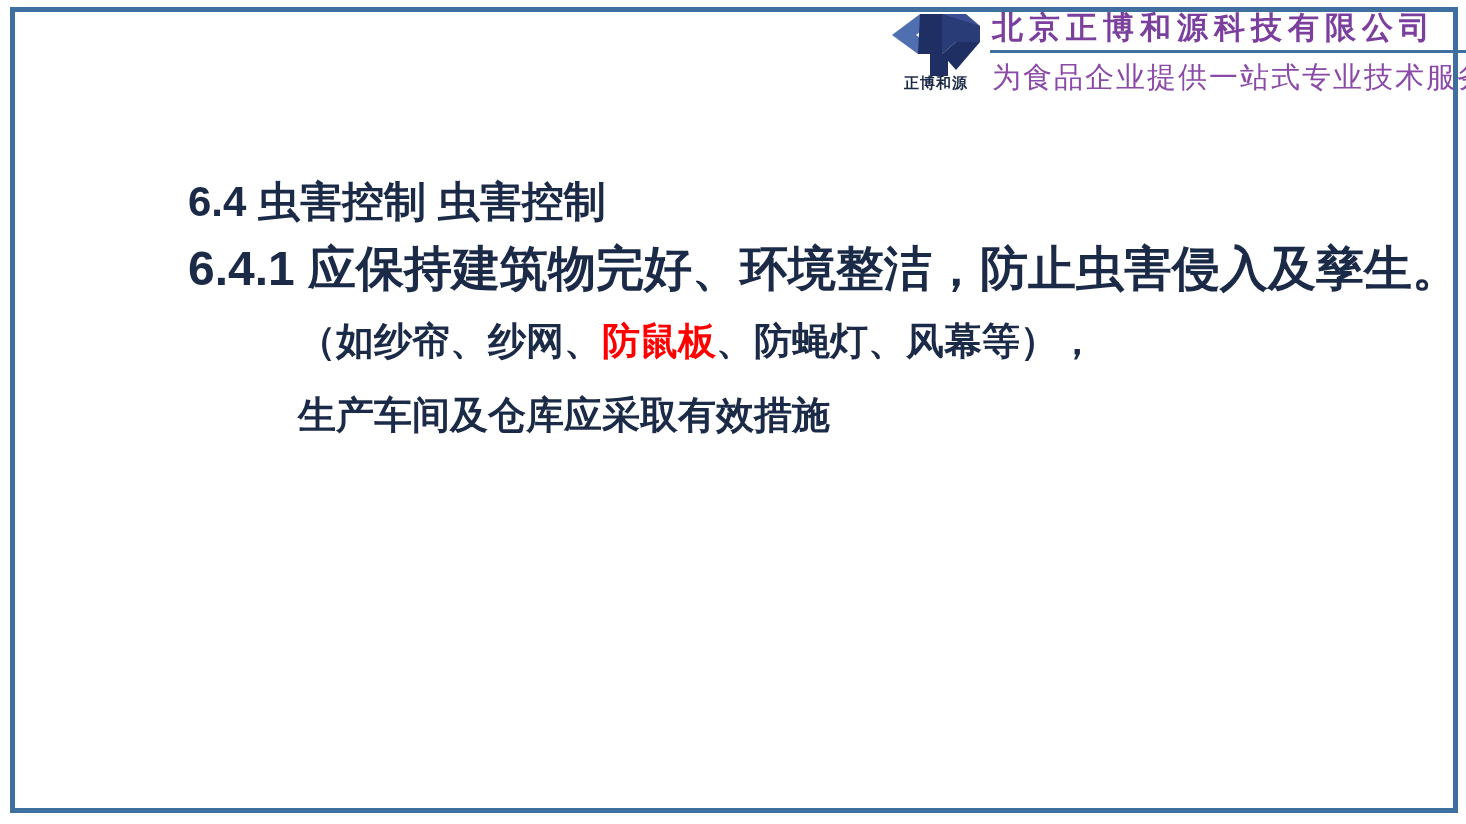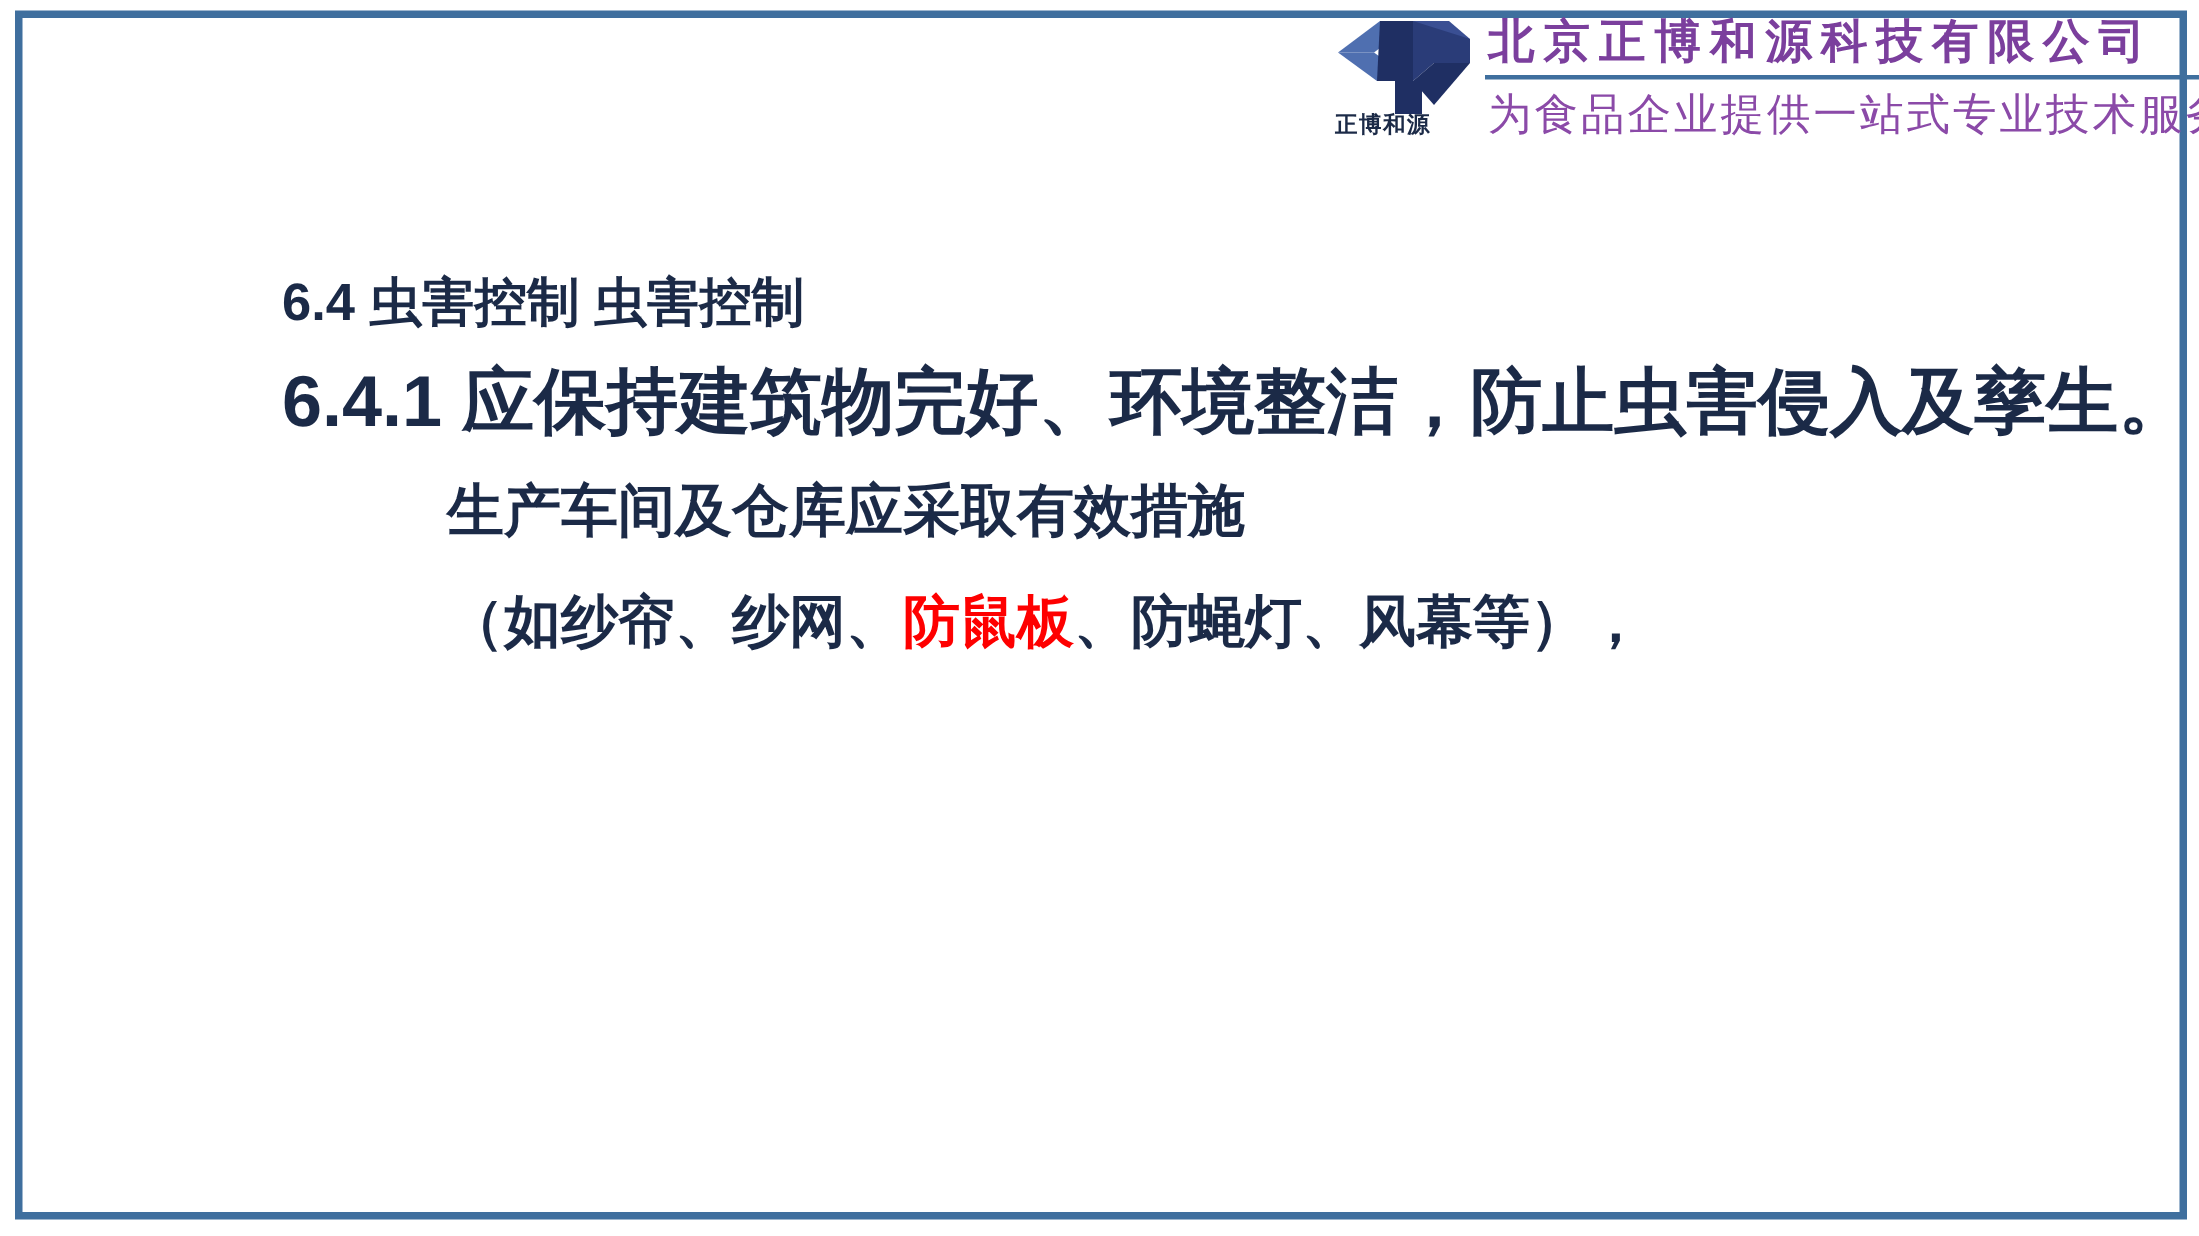--- a/index.html
+++ b/index.html
@@ -52,21 +52,21 @@
     left: 4px;
     top: 2px;
     width: 92px;
     height: 72px;
   }
   .logo-wordmark {
     position: absolute;
     left: 4px;
     top: 70px;
     width: 92px;
-    text-align: left;
+    text-align: center;
     font-family: "DejaVu Serif", "Liberation Serif", serif;
     font-size: 15px;
     font-weight: 700;
     color: #1b2a47;
     letter-spacing: 1px;
     line-height: 1;
     white-space: nowrap;
   }
   .company-block {
     flex: 1 1 auto;
@@ -105,21 +105,21 @@
     left: 188px;
     top: 170px;
     width: 1180px;
   }
   .line {
     color: #1b2a47;
     font-weight: 700;
     white-space: nowrap;
   }
   .line-title {
-    font-size: 35px;
+    font-size: 42px;
     line-height: 64px;
   }
   .line-clause {
     font-size: 48px;
     line-height: 70px;
   }
   .line-indent {
     font-size: 38px;
     line-height: 74px;
     padding-left: 110px;
@@ -158,22 +158,22 @@
 
   </div>
 
   <div class="content">
 
     <div class="line line-title">6.4 虫害控制 虫害控制</div>
 
     <div class="line line-clause">6.4.1 应保持建筑物完好、环境整洁，防止虫害侵入及孳生。</div>
 
 
-    <div class="line line-indent">生产车间及仓库应采取有效措施</div>
-
     <div class="line line-indent">
       <span>（如纱帘、纱网、</span><span class="hl-red">防鼠板</span><span>、防蝇灯、风幕等），</span>
     </div>
+
+    <div class="line line-indent">生产车间及仓库应采取有效措施</div>
 
 
   </div>
 
 </div>
 
 </body></html>

